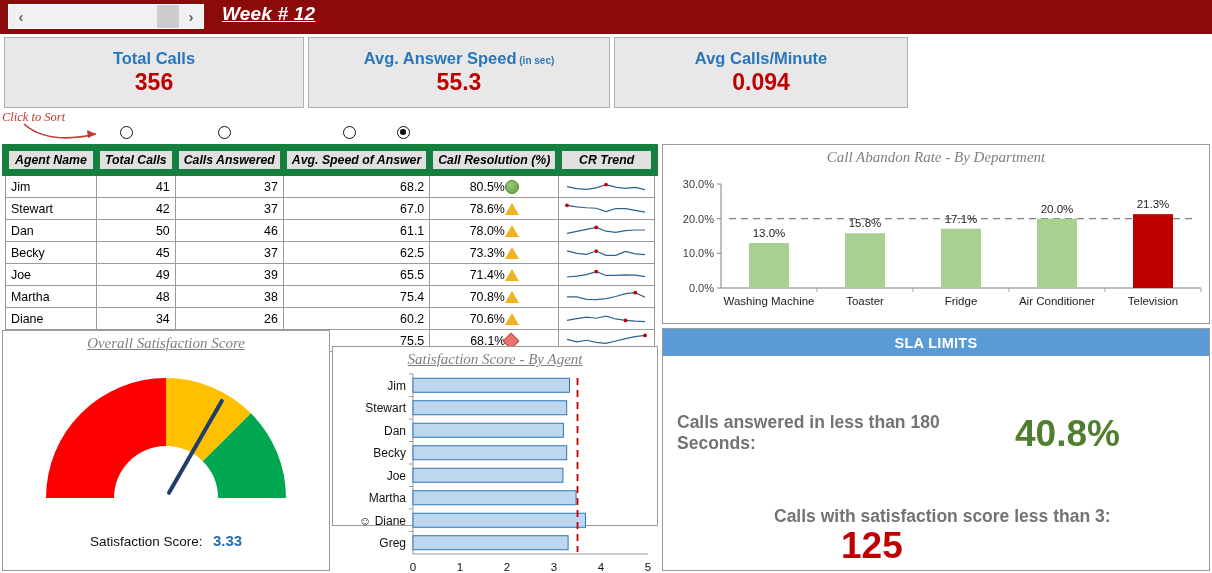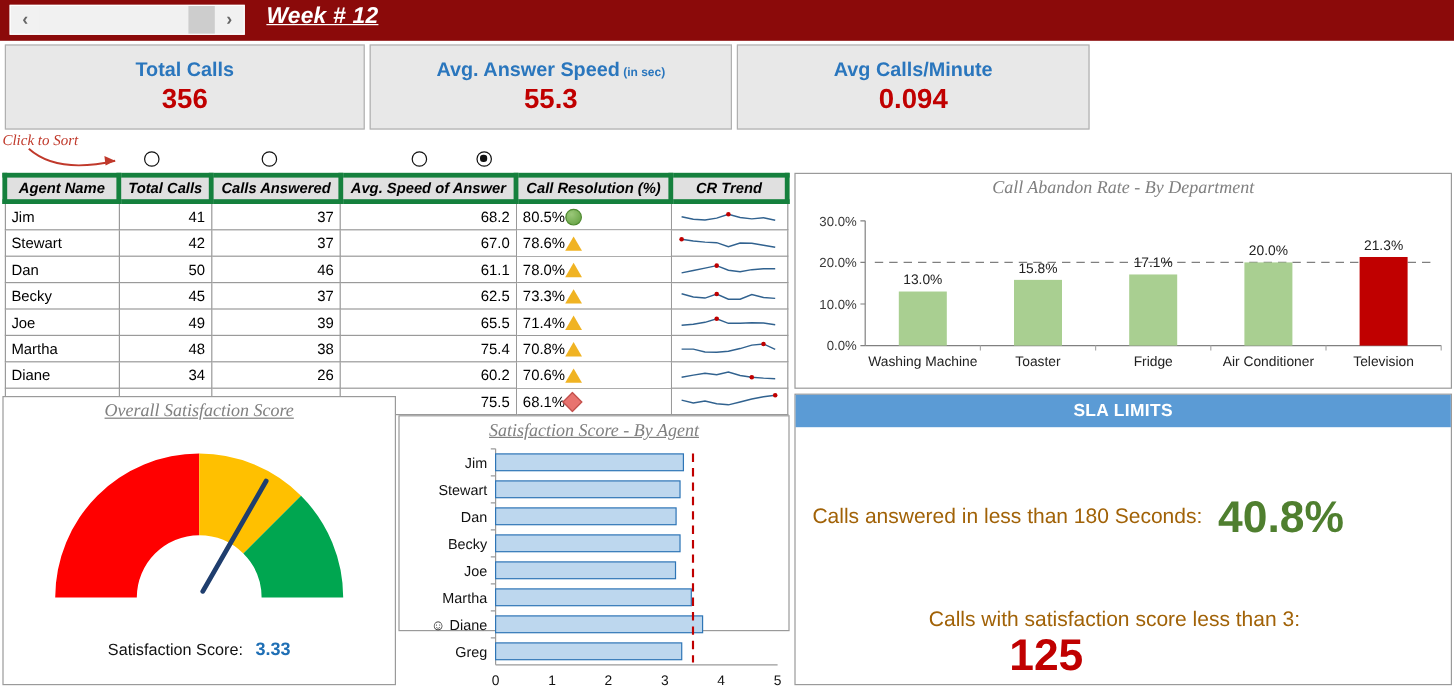--- a/index.html
+++ b/index.html
@@ -35,27 +35,27 @@
   .sortarrow{position:absolute;left:22px;top:122px;}
   .radios{position:absolute;left:0;top:126px;width:660px;height:16px;}
   .radio{position:absolute;top:0;width:13px;height:13px;border:1.6px solid #111;
          border-radius:50%;background:#fff;box-sizing:border-box;cursor:pointer;}
   .radio.on::after{content:"";position:absolute;left:2.4px;top:2.4px;width:5.5px;height:5.5px;
                    border-radius:50%;background:#111;}
 
   
   .tblwrap{position:absolute;left:2px;top:144px;width:656px;height:182px;}
   table.agents{border-collapse:collapse;width:656px;font-size:12.4px;color:#000;}
-  table.agents th{background:#e0e0e0;border:4px solid #15803d;font-style:italic;font-weight:bold;
+  table.agents th{background:#e0e0e0;border:7px solid #15803d;font-style:italic;font-weight:bold;
                   font-size:12.3px;padding:2px 5px;text-align:center;white-space:nowrap;margin-top:36px;}
   table.agents td{border:1px solid #9a9a9a;padding:1px 5px;height:19px;background:#fff;}
   td.name{text-align:left;width:84px;}
   td.num{text-align:right;}
   td.res{text-align:right;padding-right:4px;position:relative;}
-  .res-flex{display:flex;align-items:center;justify-content:flex-start;}
+  .res-flex{display:flex;align-items:center;justify-content:center;}
   .icon-dot{width:12px;height:12px;border-radius:50%;
             background:radial-gradient(circle at 35% 30%, #9bc87a, #5f9e3c);
             border:1px solid #4f8a31;display:inline-block;}
   .icon-tri{width:0;height:0;border-left:7px solid transparent;border-right:7px solid transparent;
             border-bottom:12px solid #f0b323;display:inline-block;}
   .icon-dia{width:10px;height:10px;background:#e8736f;border:1px solid #c0504d;
             transform:rotate(45deg);display:inline-block;margin-right:1px;}
   td.spark{padding:0;width:86px;}
   td.spark svg{display:block;}
 
@@ -69,21 +69,21 @@
   .chart-title{text-align:center;font-size:15px;font-style:italic;color:#808080;
                padding-top:4px;font-family:"Liberation Serif", serif;}
   .chart-title.ul{text-decoration:underline;}
 
   
   .sla-head{height:27px;background:#5b9bd5;color:#fff;font-size:14.5px;font-weight:bold;
             display:flex;align-items:center;justify-content:center;letter-spacing:.3px;}
   .sla-body{position:relative;height:214px;}
   .sla-row{position:absolute;left:0;width:546px;display:flex;align-items:center;}
   .sla-row.r1{top:56px;} .sla-row.r2{top:150px;flex-direction:column;}
-  .sla-text{width:352px;padding-left:14px;font-size:17.5px;font-weight:normal;color:#a16207;
+  .sla-text{width:352px;padding-left:14px;font-size:17.5px;font-weight:bold;color:#737373;
             line-height:1.22;box-sizing:border-box;}
   .sla-val{width:190px;text-align:left;font-size:37px;font-weight:bold;line-height:1;}
   .sla-val.green{color:#4f7f2f;} .sla-val.red{color:#c00000;}
 </style>
 </head>
 <body>
 
 <div class="app">
 
   <div class="titlebar">

